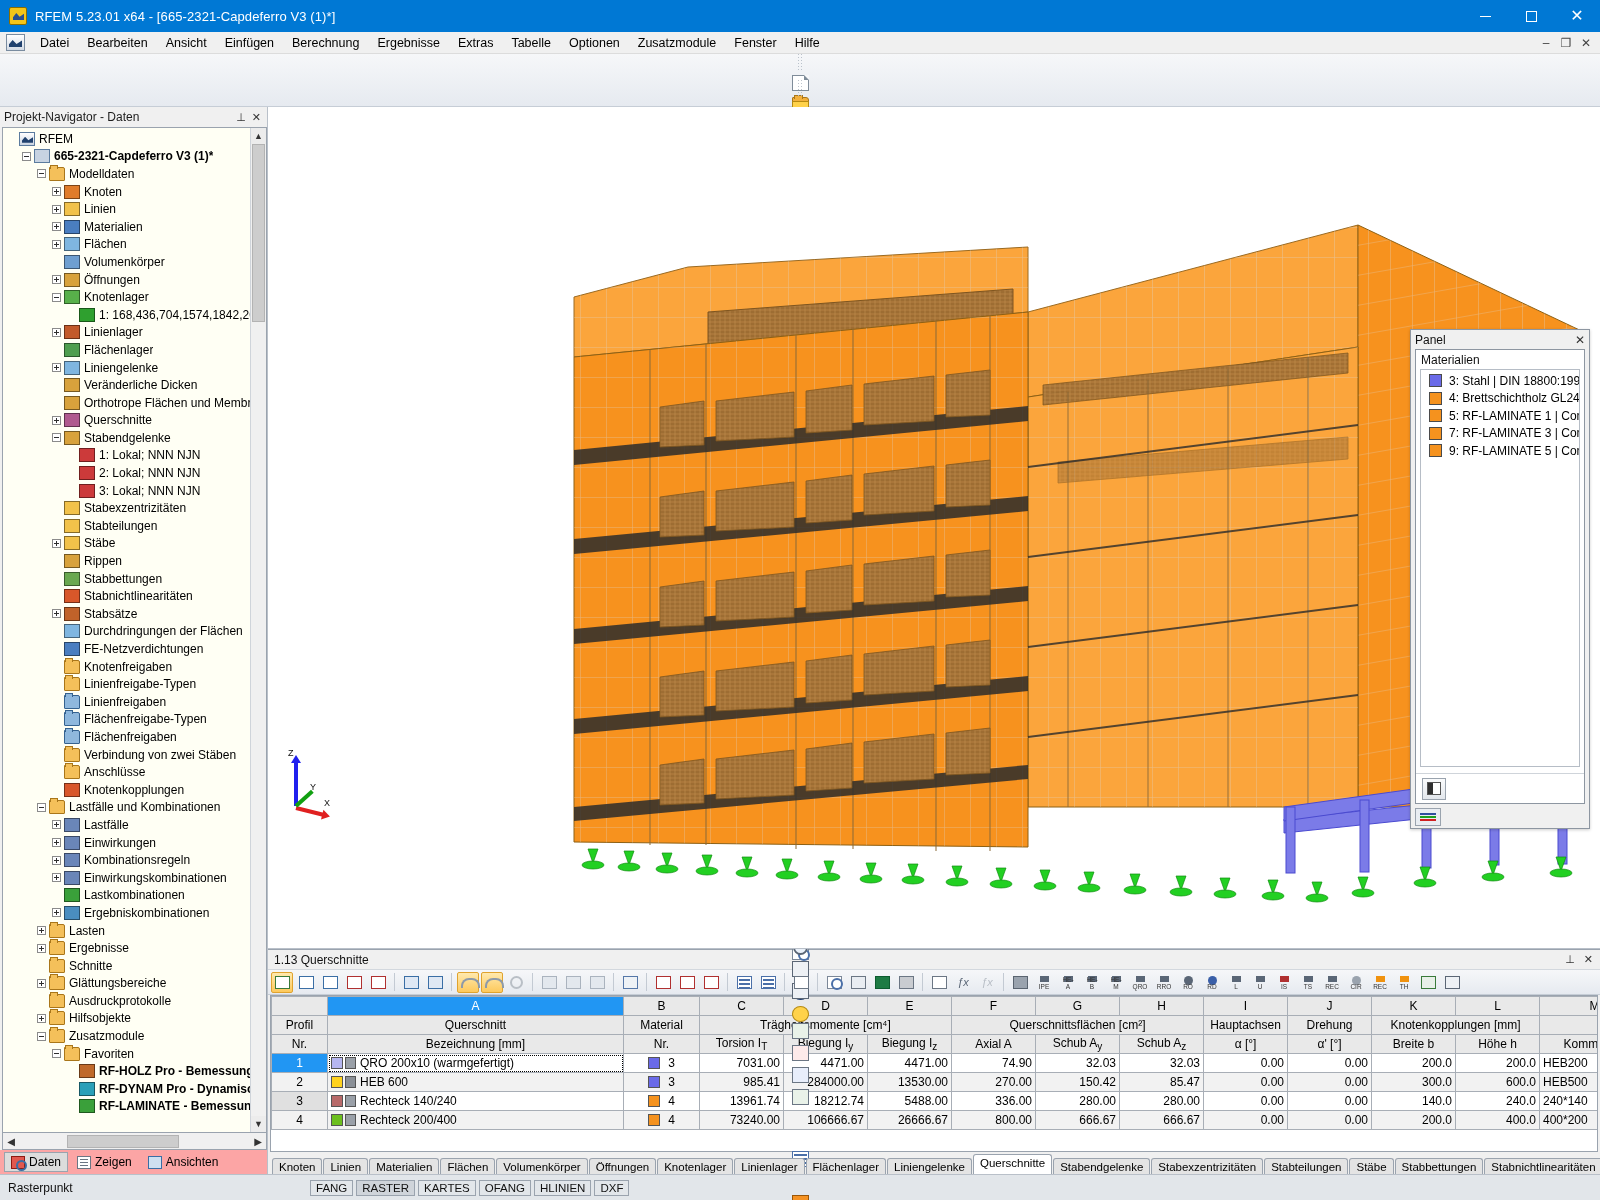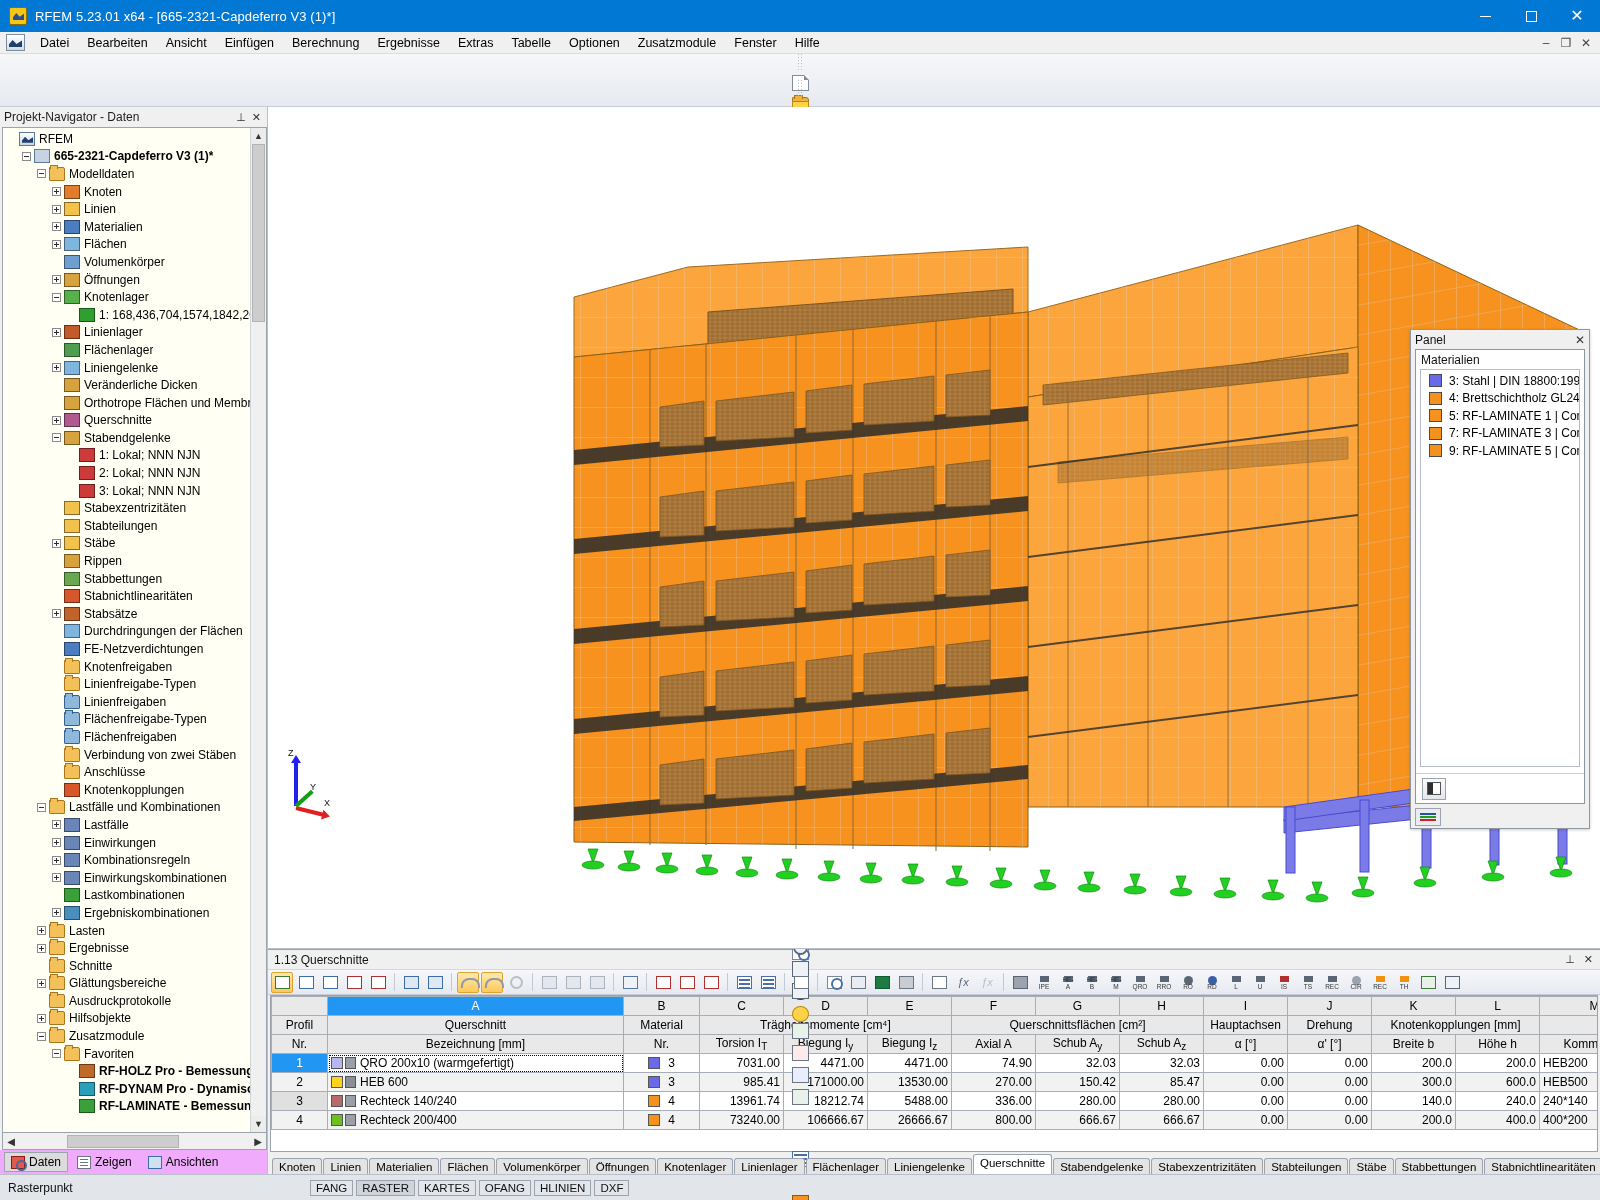--- a/index.html
+++ b/index.html
@@ -142,21 +142,21 @@
   .tlabel.b { font-weight: bold; }
   .nav-vscroll {
     position:absolute; right:0; top:0; width:16px; bottom:0; background:#f0f0f0; border-left:1px solid #cfd4da;
   }
   .nav-vscroll .arrw { height:16px; display:flex;align-items:center;justify-content:center;font-size:9px;color:#333;background:#ececec;}
   .nav-vscroll .thumb { position:absolute; left:1px; right:1px; top:16px; height:178px; background:#cdcdcd; border:1px solid #b3b3b3;}
   .nav-hscroll { height:17px; background:#f0f0f0; display:flex; align-items:center; border:1px solid #9aa3ae; border-top:none; margin-left:2px; flex:none;}
   .nav-hscroll .arrw{width:16px;text-align:center;font-size:10px;color:#333;}
   .nav-hscroll .htrack{flex:1;height:13px;position:relative;}
   .nav-hscroll .hthumb{position:absolute;left:48px;top:0;width:112px;height:13px;background:#cdcdcd;border:1px solid #b3b3b3;}
-  .nav-tabs { height: 24px; display:flex; align-items:center; gap:2px; padding-left:4px; flex:none; background:#f0abfc;}
+  .nav-tabs { height: 24px; display:flex; align-items:center; gap:2px; padding-left:4px; flex:none; background:#fca5a5;}
   .navtab { display:flex; align-items:center; gap:4px; padding:2px 6px; font-size:12px; border:1px solid transparent; }
   .navtab.sel { background:#dcdcdc; border-color:#9aa3ae; }
   .navtab .ni { width:14px;height:13px;position:relative; }
   .ni-data{background:#e1584f;border:1px solid #8d1a13;}
   .ni-data:after{content:"";position:absolute;right:-3px;bottom:-3px;width:7px;height:7px;border:2px solid #3a6ea5;border-radius:50%;}
   .ni-show{background:#fff;border:1px solid #6b7684;}
   .ni-show:after{content:"";position:absolute;left:2px;top:2px;right:2px;height:1px;background:#6b7684;box-shadow:0 3px 0 #6b7684,0 6px 0 #6b7684;}
   .ni-views{background:#cfe0f1;border:1px solid #3a6ea5;}
 
   
@@ -1427,21 +1427,21 @@
                   <td class="num">0.00</td>
                   <td class="num">200.0</td>
                   <td class="num">200.0</td>
                   <td>HEB200</td>
                 </tr>
                 <tr class="alt">
                   <td class="rowhdr">2</td>
                   <td><span class="cellsw" style="background: rgb(255, 210, 30);"></span><span class="sectglyph" style="background: rgb(138, 143, 150); border: 1px solid rgb(85, 85, 85);"></span><span>HEB 600</span></td>
                   <td style="text-align: center;"><span class="cellsw" style="background: rgb(106, 106, 232); margin-right: 8px;"></span><span>3</span></td>
                   <td class="num">985.41</td>
-                  <td class="num">171000.00</td>
+                  <td class="num">284000.00</td>
                   <td class="num">13530.00</td>
                   <td class="num">270.00</td>
                   <td class="num">150.42</td>
                   <td class="num">85.47</td>
                   <td class="num">0.00</td>
                   <td class="num">0.00</td>
                   <td class="num">300.0</td>
                   <td class="num">600.0</td>
                   <td>HEB500</td>
                 </tr>

